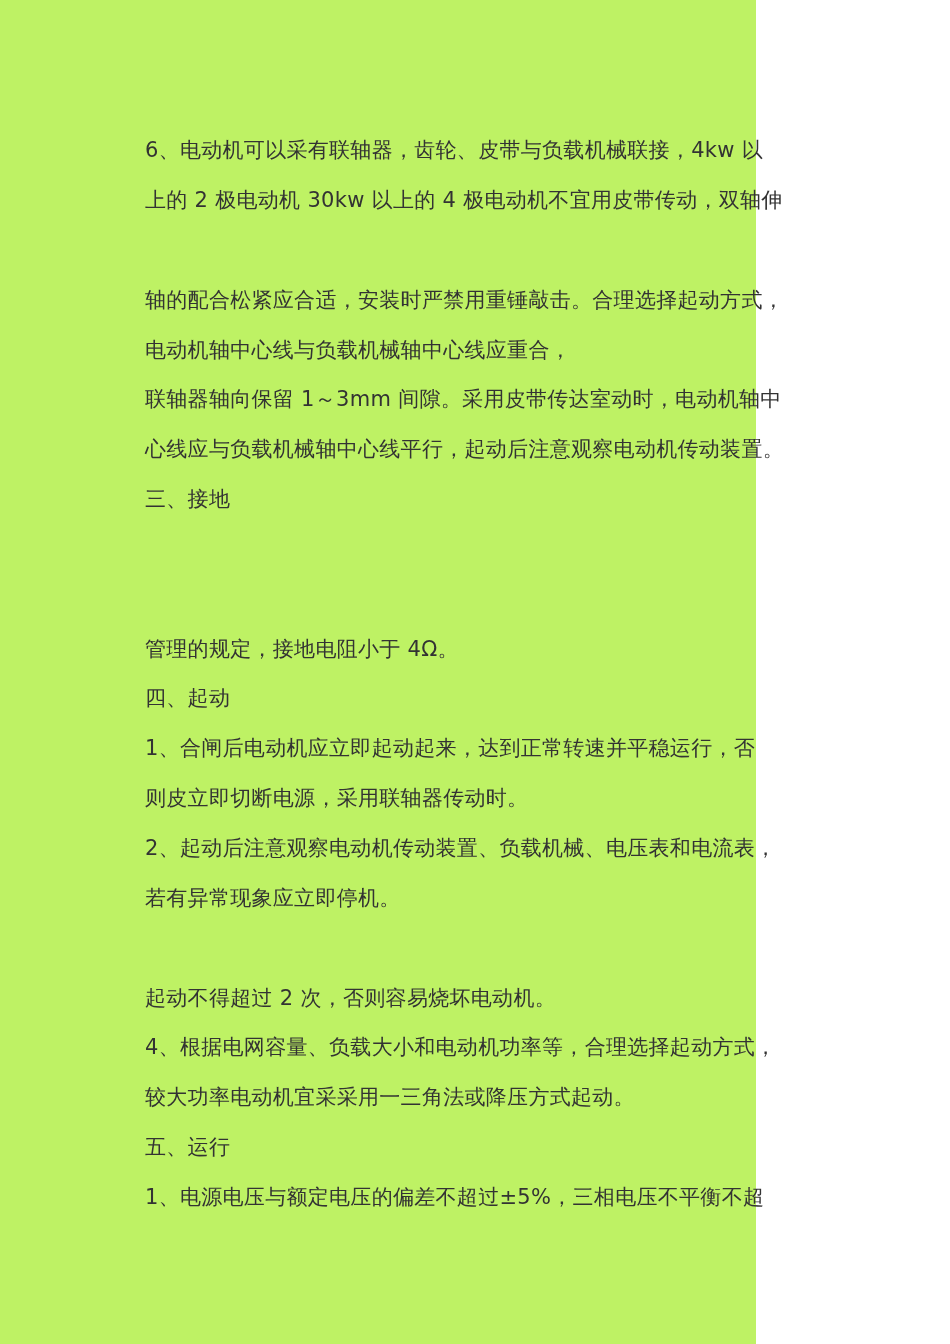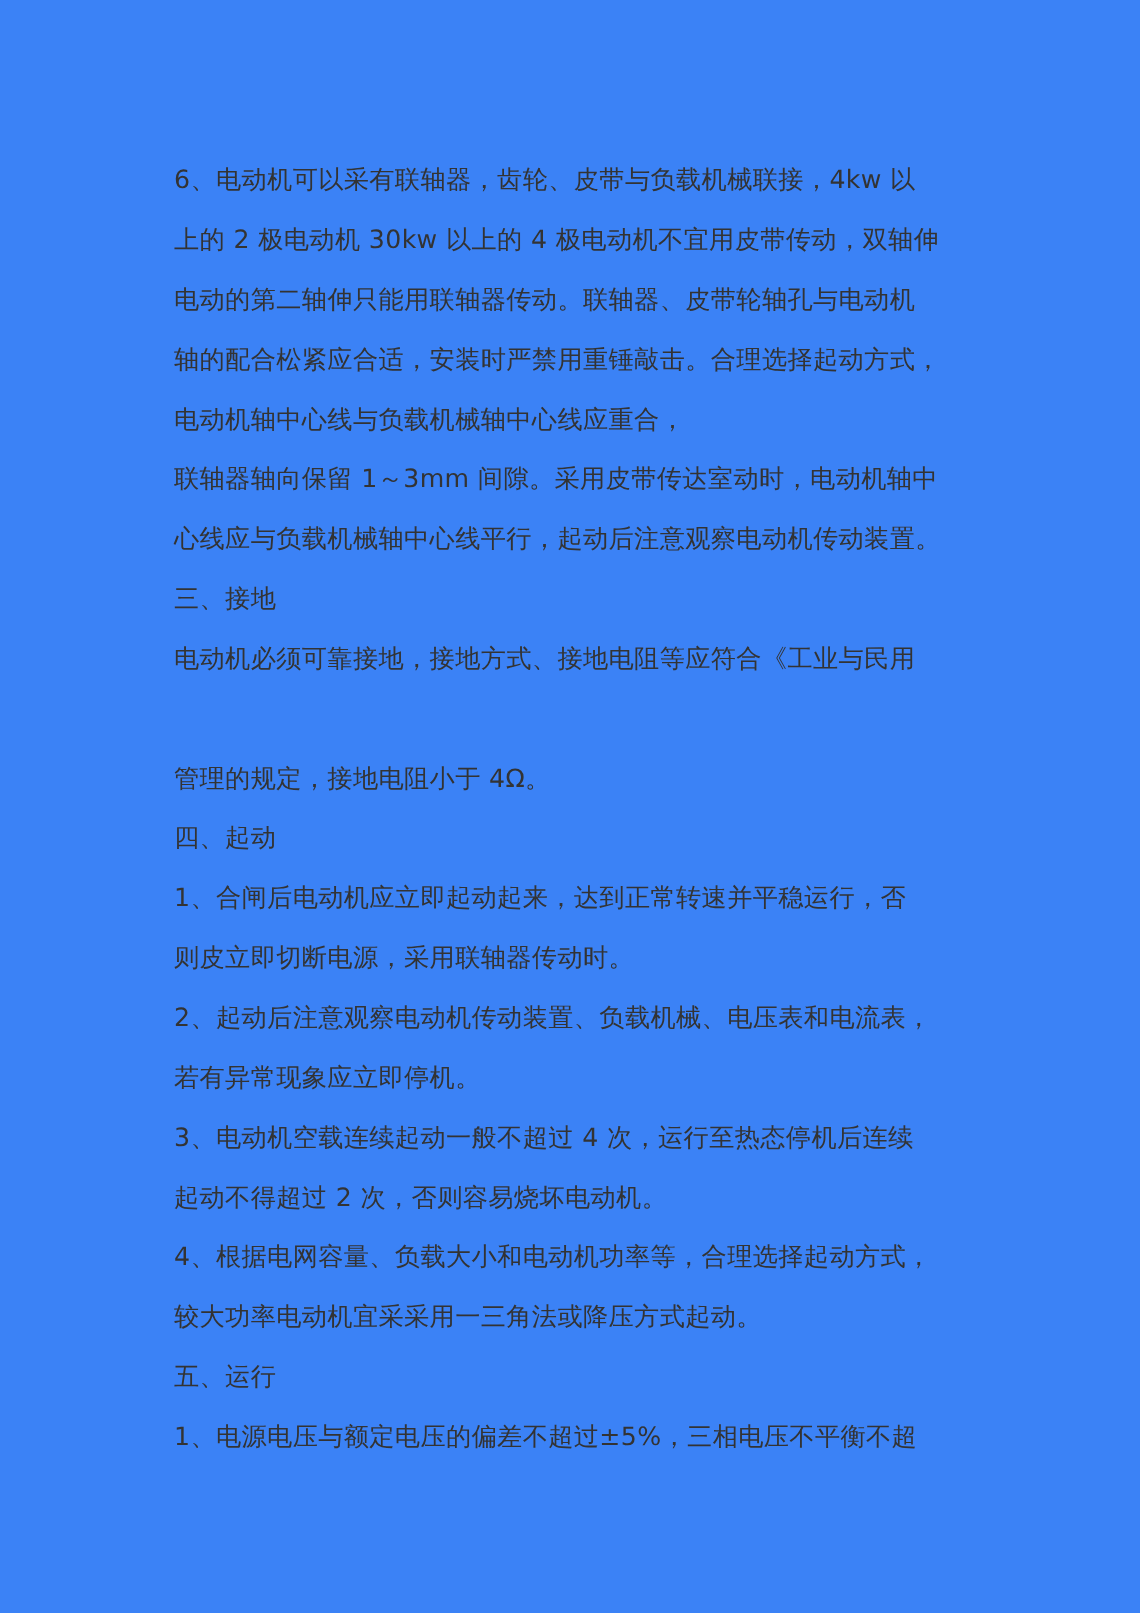--- a/index.html
+++ b/index.html
@@ -12,51 +12,48 @@
     height: 1344px;
     position: relative;
     overflow: hidden;
     font-family: "DejaVu Sans", "Liberation Sans", sans-serif;
     color: #333333;
   }
   .page {
     position: absolute;
     left: 0;
     top: 0;
-    width: 950px;
+    width: 756px;
     height: 1344px;
-    background: #3b82f6;
+    background: #bef264;
   }
   .line {
     position: absolute;
     left: 145px;
     font-size: 21px;
     line-height: 28px;
     white-space: nowrap;
     letter-spacing: 0.3px;
   }
 </style>
 </head>
 <body>
 
 <div class="page">
   <div class="line" style="top:136px">6、电动机可以采有联轴器，齿轮、皮带与负载机械联接，4kw 以</div>
   <div class="line" style="top:186px">上的 2 极电动机 30kw 以上的 4 极电动机不宜用皮带传动，双轴伸</div>
-  <div class="line" style="top:236px">电动的第二轴伸只能用联轴器传动。联轴器、皮带轮轴孔与电动机</div>
   <div class="line" style="top:286px">轴的配合松紧应合适，安装时严禁用重锤敲击。合理选择起动方式，</div>
   <div class="line" style="top:336px">电动机轴中心线与负载机械轴中心线应重合，</div>
   <div class="line" style="top:385px">联轴器轴向保留 1～3mm 间隙。采用皮带传达室动时，电动机轴中</div>
   <div class="line" style="top:435px">心线应与负载机械轴中心线平行，起动后注意观察电动机传动装置。</div>
   <div class="line" style="top:485px">三、接地</div>
-  <div class="line" style="top:535px">电动机必须可靠接地，接地方式、接地电阻等应符合《工业与民用</div>
   <div class="line" style="top:635px">管理的规定，接地电阻小于 4Ω。</div>
   <div class="line" style="top:684px">四、起动</div>
   <div class="line" style="top:734px">1、合闸后电动机应立即起动起来，达到正常转速并平稳运行，否</div>
   <div class="line" style="top:784px">则皮立即切断电源，采用联轴器传动时。</div>
   <div class="line" style="top:834px">2、起动后注意观察电动机传动装置、负载机械、电压表和电流表，</div>
   <div class="line" style="top:884px">若有异常现象应立即停机。</div>
-  <div class="line" style="top:934px">3、电动机空载连续起动一般不超过 4 次，运行至热态停机后连续</div>
   <div class="line" style="top:984px">起动不得超过 2 次，否则容易烧坏电动机。</div>
   <div class="line" style="top:1033px">4、根据电网容量、负载大小和电动机功率等，合理选择起动方式，</div>
   <div class="line" style="top:1083px">较大功率电动机宜采采用一三角法或降压方式起动。</div>
   <div class="line" style="top:1133px">五、运行</div>
   <div class="line" style="top:1183px">1、电源电压与额定电压的偏差不超过±5%，三相电压不平衡不超</div>
 </div>
 
 </body></html>

